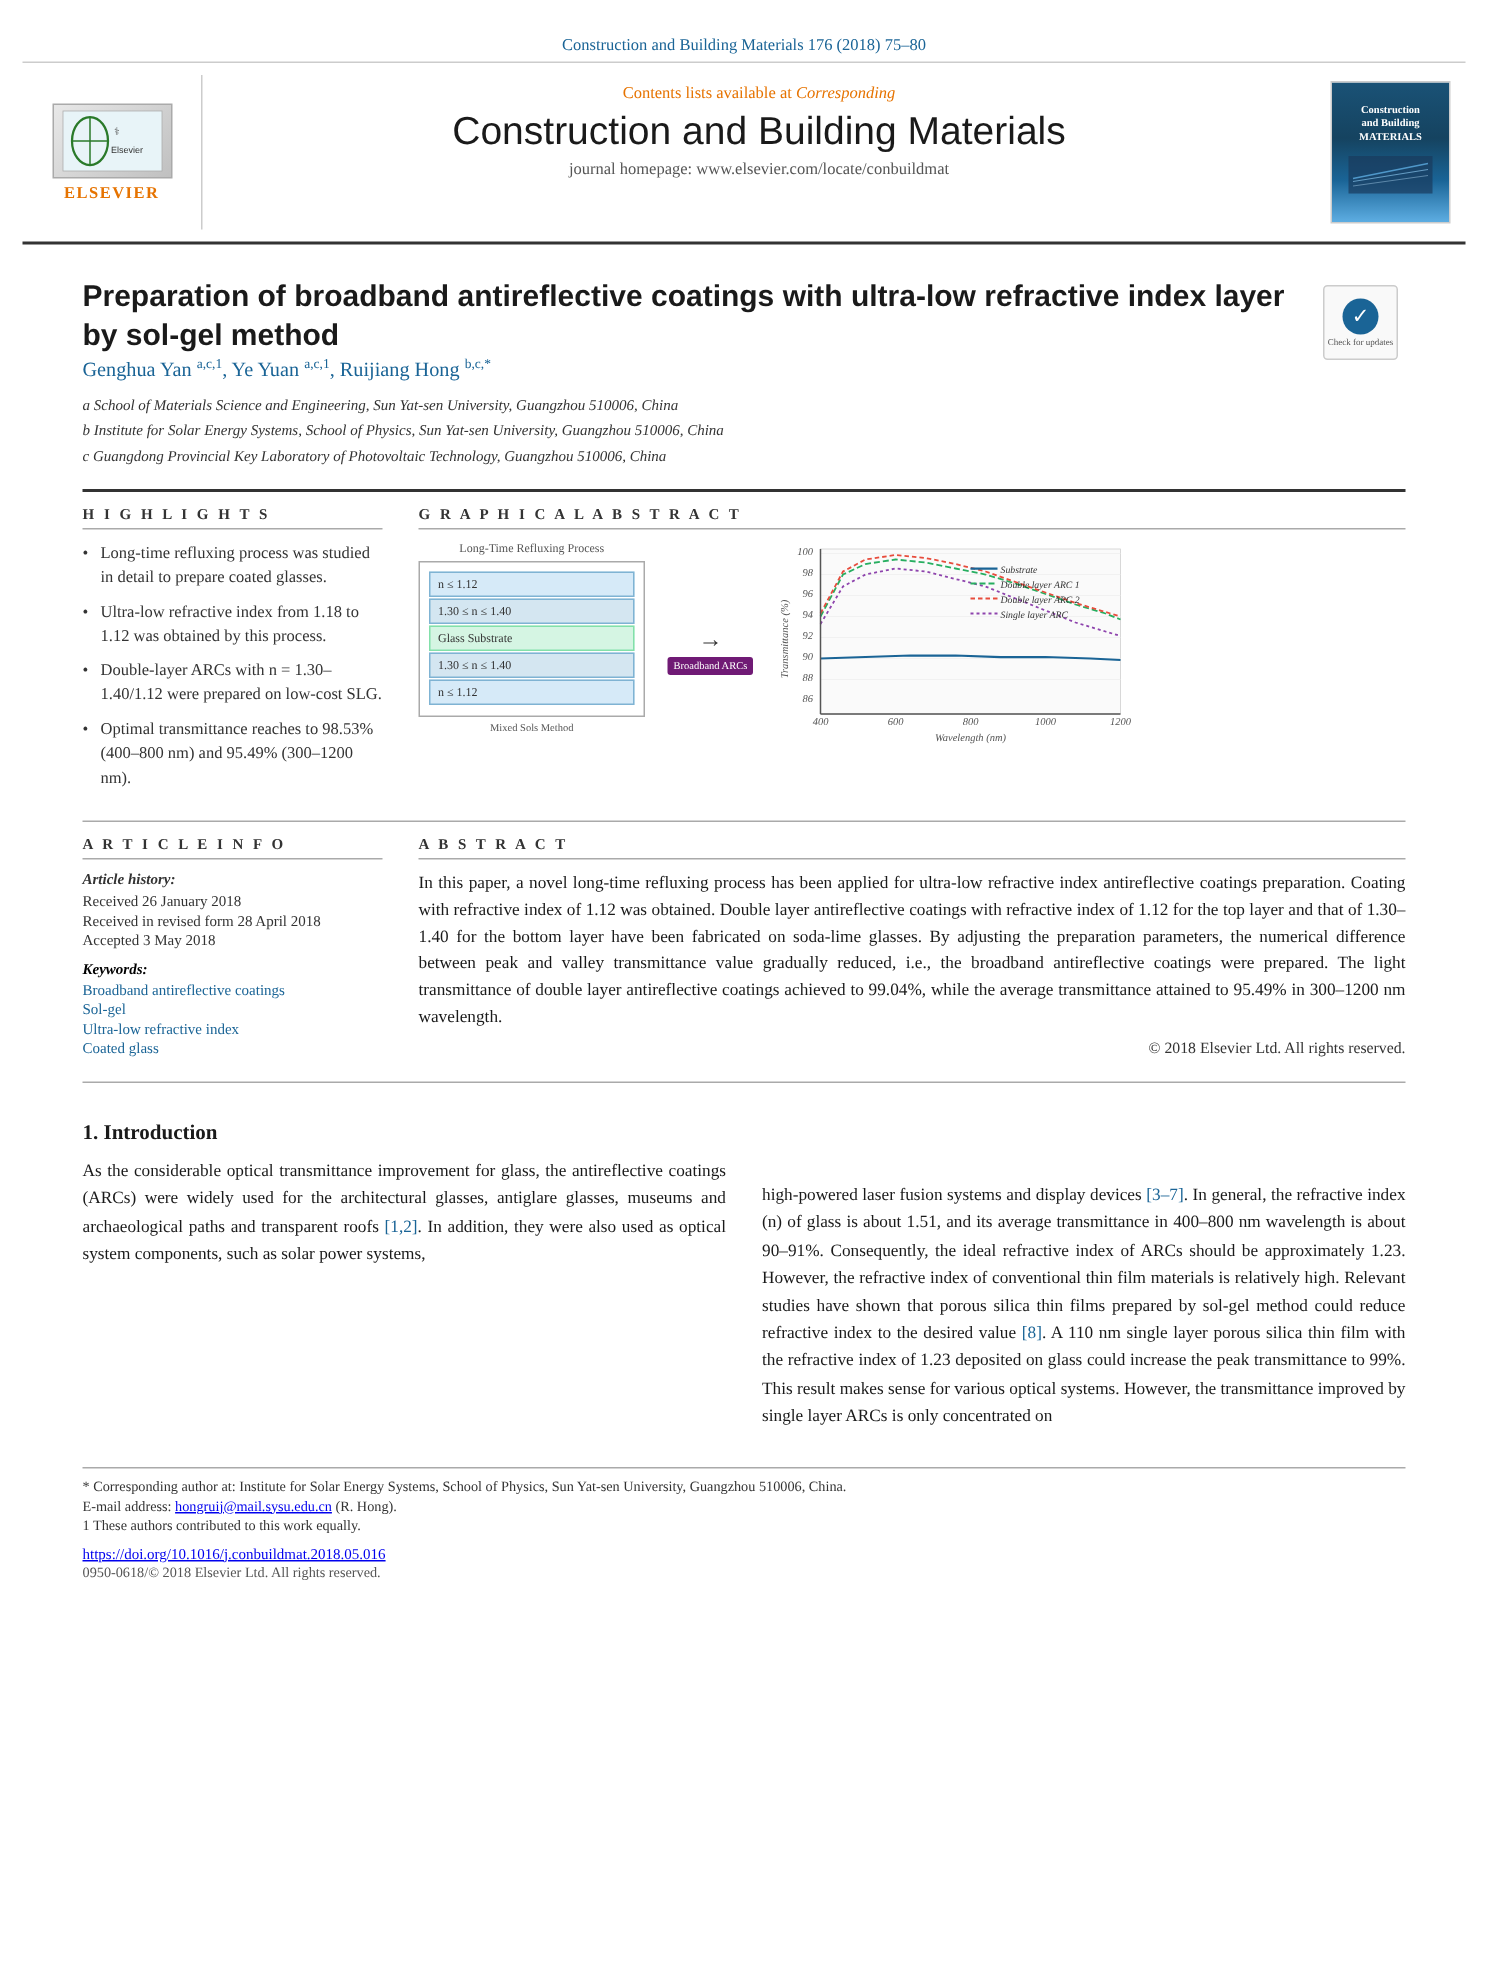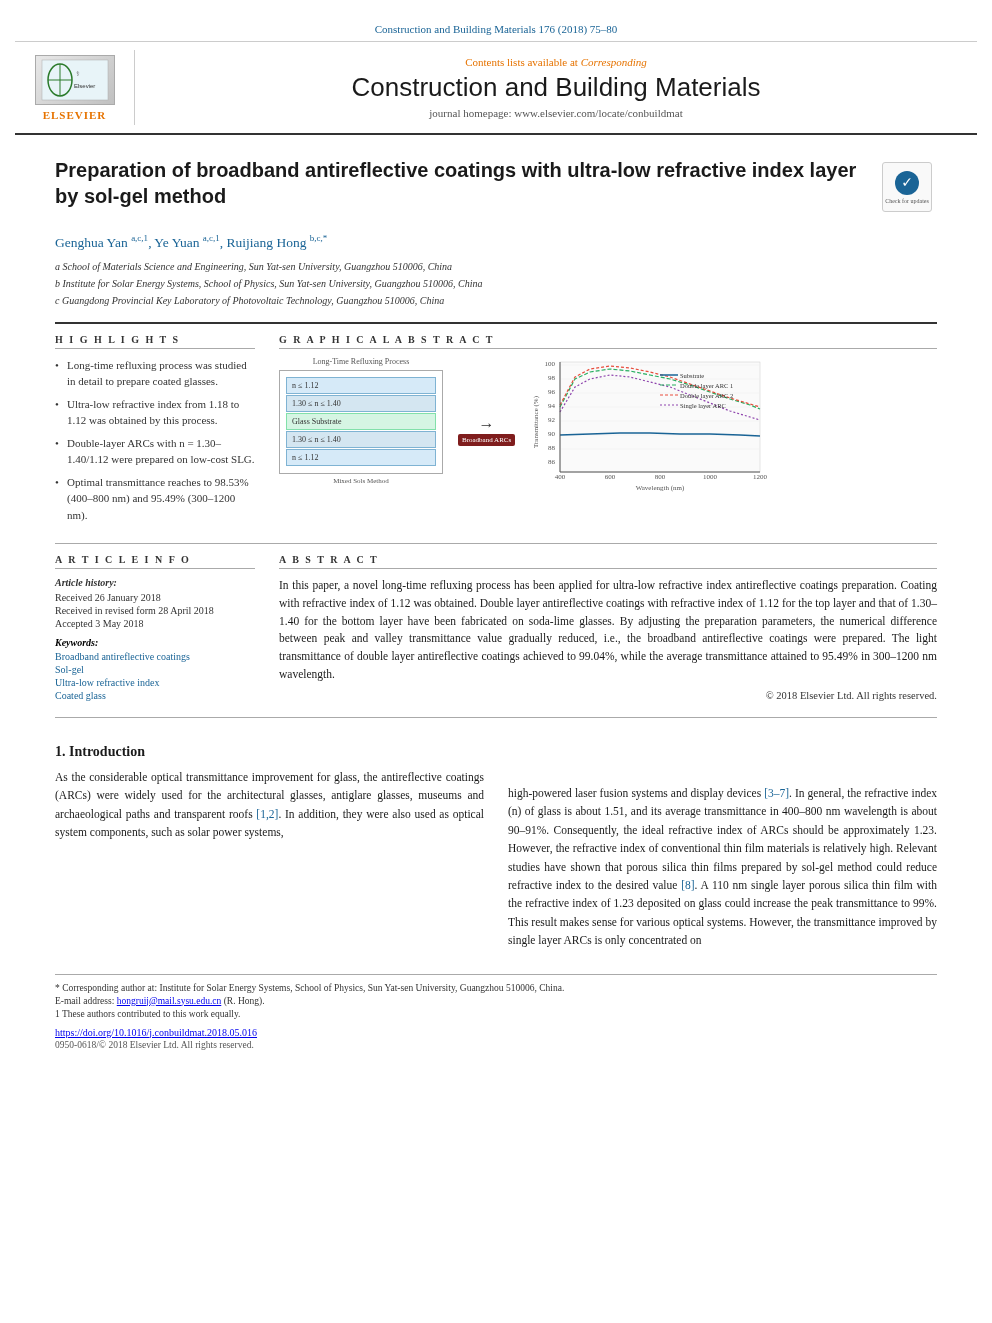--- a/index.html
+++ b/index.html
@@ -126,21 +126,21 @@
       padding-top: 10px;
     }
     .article-title-block {
       flex: 1;
     }
     .article-title {
       font-size: 20px;
       font-weight: bold;
       color: #1a1a1a;
       line-height: 1.3;
-      margin-bottom: 24px;
+      margin-bottom: 0;
       font-family: Arial, sans-serif;
     }
     .authors {
       font-size: 13.5px;
       color: #1a6496;
       margin-bottom: 8px;
     }
     .authors sup {
       font-size: 9px;
     }
@@ -234,21 +234,21 @@
       left: 0;
       color: #333;
     }
 
     
     .graphical-abstract {
       display: flex;
       gap: 10px;
     }
     .ga-diagram {
-      width: 164px;
+      width: 151px;
     }
     .ga-diagram-box {
       border: 1px solid #aaa;
       padding: 6px;
       font-size: 8px;
       color: #333;
     }
     .ga-layer {
       background: #d4e6f1;
       border: 1px solid #7fb3d3;
@@ -355,21 +355,21 @@
       margin-top: 8px;
     }
     .footer-issn {
       font-size: 9.5px;
       color: #555;
       margin-top: 2px;
     }
 
     
     .broadband-label {
-      background: #7f1d1d;
+      background: #701a75;
       color: #fff;
       font-size: 7px;
       padding: 2px 4px;
       border-radius: 2px;
       margin: 2px 0;
       text-align: center;
     }
   </style>
 </head>
 <body>
@@ -397,20 +397,32 @@
       </div>
     </div>
     <div class="header-center">
       <div class="sciencedirect-link">
         <span>Contents lists available at</span>
         <span style="color:#e67300; font-style:italic;">Corresponding</span>
       </div>
       <div class="journal-title">Construction and Building Materials</div>
       <div class="journal-homepage">journal homepage: www.elsevier.com/locate/conbuildmat</div>
     </div>
+    <div class="header-right">
+      <div class="journal-cover">
+        <div class="journal-cover-text">Construction<br>and Building</div>
+        <div class="journal-cover-text materials">MATERIALS</div>
+        <svg width="60" height="35" viewBox="0 0 60 35" style="margin-top:3px;">
+          <rect x="2" y="5" width="56" height="25" fill="#1a3a5c" opacity="0.7"></rect>
+          <line x1="5" y1="20" x2="55" y2="10" stroke="#5dade2" stroke-width="1" opacity="0.8"></line>
+          <line x1="5" y1="22" x2="55" y2="14" stroke="#85c1e9" stroke-width="0.7" opacity="0.7"></line>
+          <line x1="5" y1="25" x2="55" y2="18" stroke="#aed6f1" stroke-width="0.5" opacity="0.6"></line>
+        </svg>
+      </div>
+    </div>
   </div>
 
   <div class="main-content">
 
     <div class="article-header">
       <div class="article-title-block">
         <div class="article-title">Preparation of broadband antireflective coatings with ultra-low refractive index layer by sol-gel method</div>
         <div class="authors">
           Genghua Yan <sup>a,c,1</sup>, Ye Yuan <sup>a,c,1</sup>, Ruijiang Hong <sup>b,c,*</sup>
         </div>
@@ -454,21 +466,21 @@
               <div class="ga-layer" style="background:#d6eaf8; font-size:8px;">n ≤ 1.12</div>
             </div>
             <div style="font-size:7px; color:#555; text-align:center; margin-top:3px;">Mixed Sols Method</div>
           </div>
 
           <div style="display:flex; flex-direction:column; align-items:center; justify-content:center; padding:0 5px;">
             <div style="font-size:16px; color:#333;">→</div>
             <div class="broadband-label">Broadband ARCs</div>
           </div>
 
-          <div style="flex:1;">
+          <div style="flex:1;font-style:italic;">
             <svg width="250" height="145" viewBox="0 0 250 145">
 
               <rect x="30" y="5" width="200" height="110" fill="#fafafa" stroke="#ccc" stroke-width="0.5"></rect>
 
               <text x="25" y="9" font-size="7" fill="#555" text-anchor="end">100</text>
               <text x="25" y="23" font-size="7" fill="#555" text-anchor="end">98</text>
               <text x="25" y="37" font-size="7" fill="#555" text-anchor="end">96</text>
               <text x="25" y="51" font-size="7" fill="#555" text-anchor="end">94</text>
               <text x="25" y="65" font-size="7" fill="#555" text-anchor="end">92</text>
               <text x="25" y="79" font-size="7" fill="#555" text-anchor="end">90</text>

